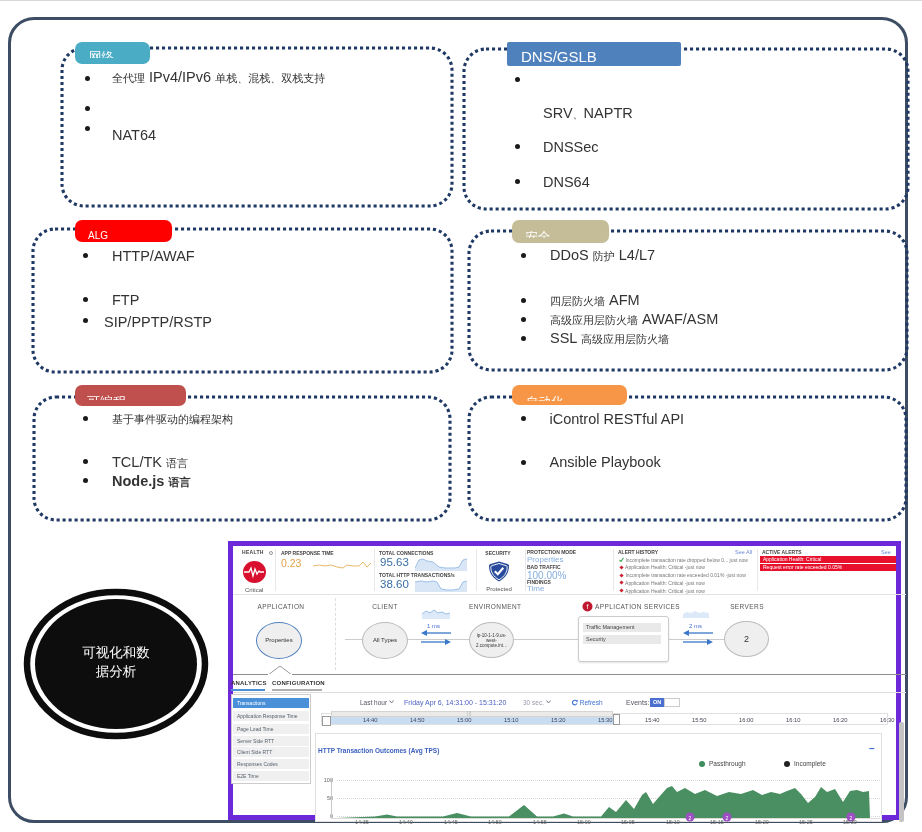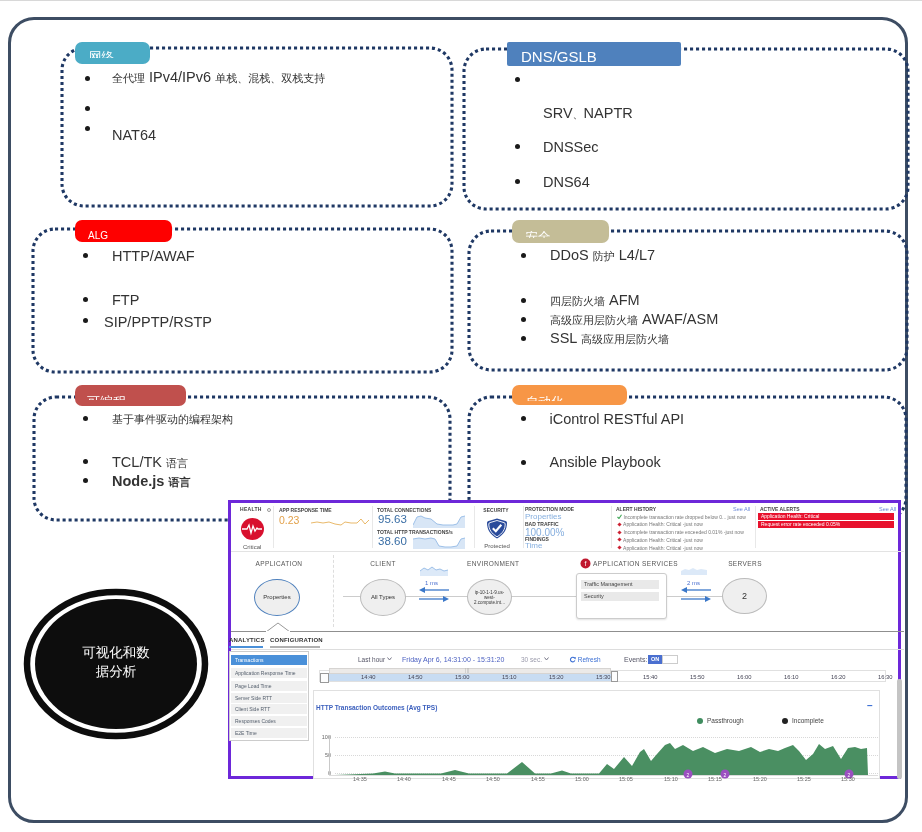--- a/index.html
+++ b/index.html
@@ -93,21 +93,21 @@
   <div class="dot" style="left:520.5px;top:460px;"></div>
   <div class="bullet" style="left:549.5px;top:454px;">Ansible Playbook</div>
 
   <svg class="abs" style="left:20px;top:585px;" width="195" height="160">
     <ellipse cx="96" cy="79" rx="89" ry="72" fill="none" stroke="#0d0d0d" stroke-width="6.5"></ellipse>
     <ellipse cx="96" cy="79" rx="81" ry="65" fill="#0d0d0d"></ellipse>
     <text x="96" y="72" text-anchor="middle" fill="#fff" font-size="13.5" font-family="Liberation Serif,serif">可视化和数</text>
     <text x="96" y="91" text-anchor="middle" fill="#fff" font-size="13.5" font-family="Liberation Serif,serif">据分析</text>
   </svg>
 
-  <div class="abs" id="dash" style="left:228px;top:500px;width:673px;height:279px;background:#fff;border:3px solid #6d28d9;box-sizing:border-box;font-family:'Liberation Sans',sans-serif;color:#444;">
+  <div class="abs" id="dash" style="left:228px;top:541px;width:673px;height:279px;background:#fff;border:5px solid #6d28d9;box-sizing:border-box;font-family:'Liberation Sans',sans-serif;color:#444;">
 
     <div class="abs" style="left:0;top:48px;width:673px;height:1px;background:#e3e3e3;"></div>
     <div class="abs" style="left:42px;top:3px;width:1px;height:42px;background:#e8e8e8;"></div>
     <div class="abs" style="left:141px;top:3px;width:1px;height:42px;background:#e8e8e8;"></div>
     <div class="abs" style="left:243px;top:3px;width:1px;height:42px;background:#e8e8e8;"></div>
     <div class="abs" style="left:292px;top:3px;width:1px;height:42px;background:#e8e8e8;"></div>
     <div class="abs" style="left:380px;top:3px;width:1px;height:42px;background:#e8e8e8;"></div>
     <div class="abs" style="left:524px;top:3px;width:1px;height:42px;background:#e8e8e8;"></div>
 
     <div class="abs" style="left:9px;top:3px;font-size:5px;font-weight:bold;letter-spacing:.3px;">HEALTH</div>

